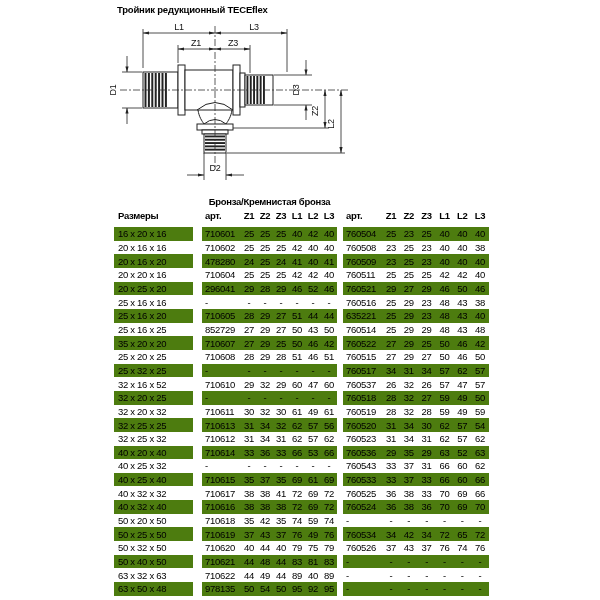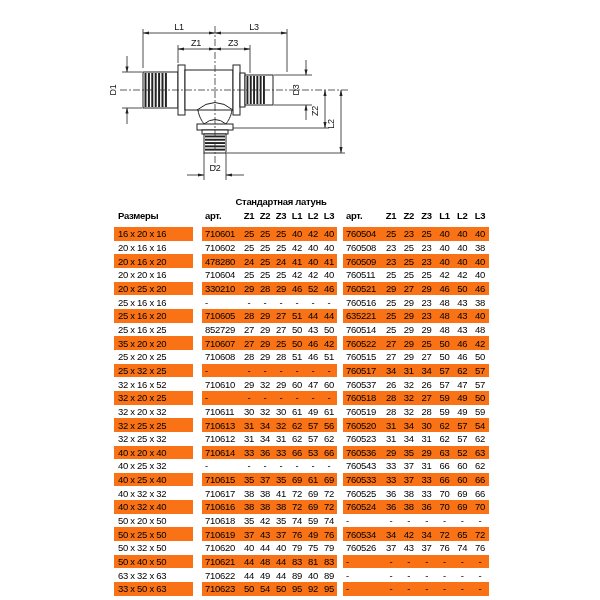--- a/index.html
+++ b/index.html
@@ -18,27 +18,28 @@
   .trow{display:flex;height:13.66px;align-items:flex-end;}
   .thead-cols{font-weight:bold;height:14px;margin-bottom:5px;}
   .c-size{width:79px;padding-left:4px;box-sizing:border-box;height:100%;display:flex;align-items:center;}
   .gap1{width:9px;height:100%;background:#fff;}
   .gap2{width:6px;height:100%;background:#fff;}
   .blk{display:flex;align-items:center;height:100%;}
   .b2{width:135px;}
   .b3{width:146px;}
   .c-art{width:39px;padding-left:3px;box-sizing:border-box;}
   .num{flex:1;text-align:center;}
-  .shade .c-size,.shade .blk{background:#f97316;}
+  .shade .c-size,.shade .blk{background:#4d7c0f;}
 </style>
 </head>
 <body>
 
 <div class="page">
 
+  <div class="title">Тройник редукционный TECEflex</div>
 
   <svg class="drawing" width="260" height="175" viewBox="0 0 260 175">
     <g stroke="#222" fill="#fff" stroke-width="1">
 
       <rect x="43" y="54" width="35" height="36"></rect>
 
       <rect x="78" y="47" width="7" height="50"></rect>
 
       <rect x="85" y="52" width="48" height="40"></rect>
 
@@ -143,22 +144,22 @@
       <text transform="translate(199,72) rotate(-90)">D3</text>
       <text transform="translate(218,93) rotate(-90)">Z2</text>
       <text transform="translate(234,106) rotate(-90)">L2</text>
       <text x="115" y="153">D2</text>
     </g>
   </svg>
 
   <div class="table">
     <div class="thead-groups">
       <div class="hspacer"></div>
+      <div class="g-title b2w">Бронза/Кремнистая бронза</div>
       <div class="gap2"></div>
-      <div class="g-title b3w">Стандартная латунь</div>
     </div>
     <div class="trow thead-cols">
       <div class="c-size">Размеры</div>
       <div class="gap1"></div>
       <div class="blk b2">
         <div class="c-art">арт.</div>
         <div class="num">Z1</div>
         <div class="num">Z2</div>
         <div class="num">Z3</div>
         <div class="num">L1</div>
@@ -266,21 +267,21 @@
             <div class="num">25</div>
             <div class="num">42</div>
             <div class="num">42</div>
             <div class="num">40</div>
           </div>
         </div>
         <div class="trow shade">
           <div class="c-size">20 x 25 x 20</div>
           <div class="gap1"></div>
           <div class="blk b2">
-            <div class="c-art">330210</div>
+            <div class="c-art">296041</div>
             <div class="num">29</div>
             <div class="num">28</div>
             <div class="num">29</div>
             <div class="num">46</div>
             <div class="num">52</div>
             <div class="num">46</div>
           </div>
           <div class="gap2"></div>
           <div class="blk b3">
             <div class="c-art">760521</div>
@@ -769,24 +770,24 @@
             <div class="c-art">-</div>
             <div class="num">-</div>
             <div class="num">-</div>
             <div class="num">-</div>
             <div class="num">-</div>
             <div class="num">-</div>
             <div class="num">-</div>
           </div>
         </div>
         <div class="trow shade">
-          <div class="c-size">33 x 50 x 63</div>
-          <div class="gap1"></div>
-          <div class="blk b2">
-            <div class="c-art">710623</div>
+          <div class="c-size">63 x 50 x 48</div>
+          <div class="gap1"></div>
+          <div class="blk b2">
+            <div class="c-art">978135</div>
             <div class="num">50</div>
             <div class="num">54</div>
             <div class="num">50</div>
             <div class="num">95</div>
             <div class="num">92</div>
             <div class="num">95</div>
           </div>
           <div class="gap2"></div>
           <div class="blk b3">
             <div class="c-art">-</div>

